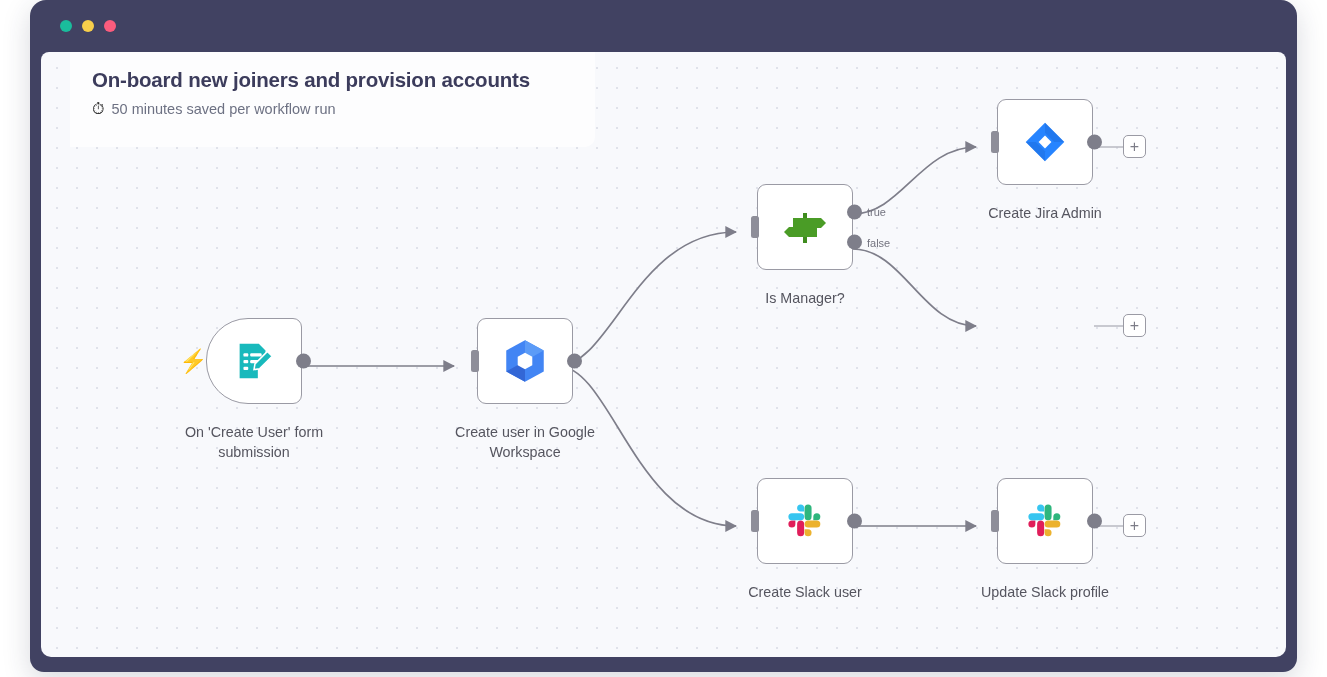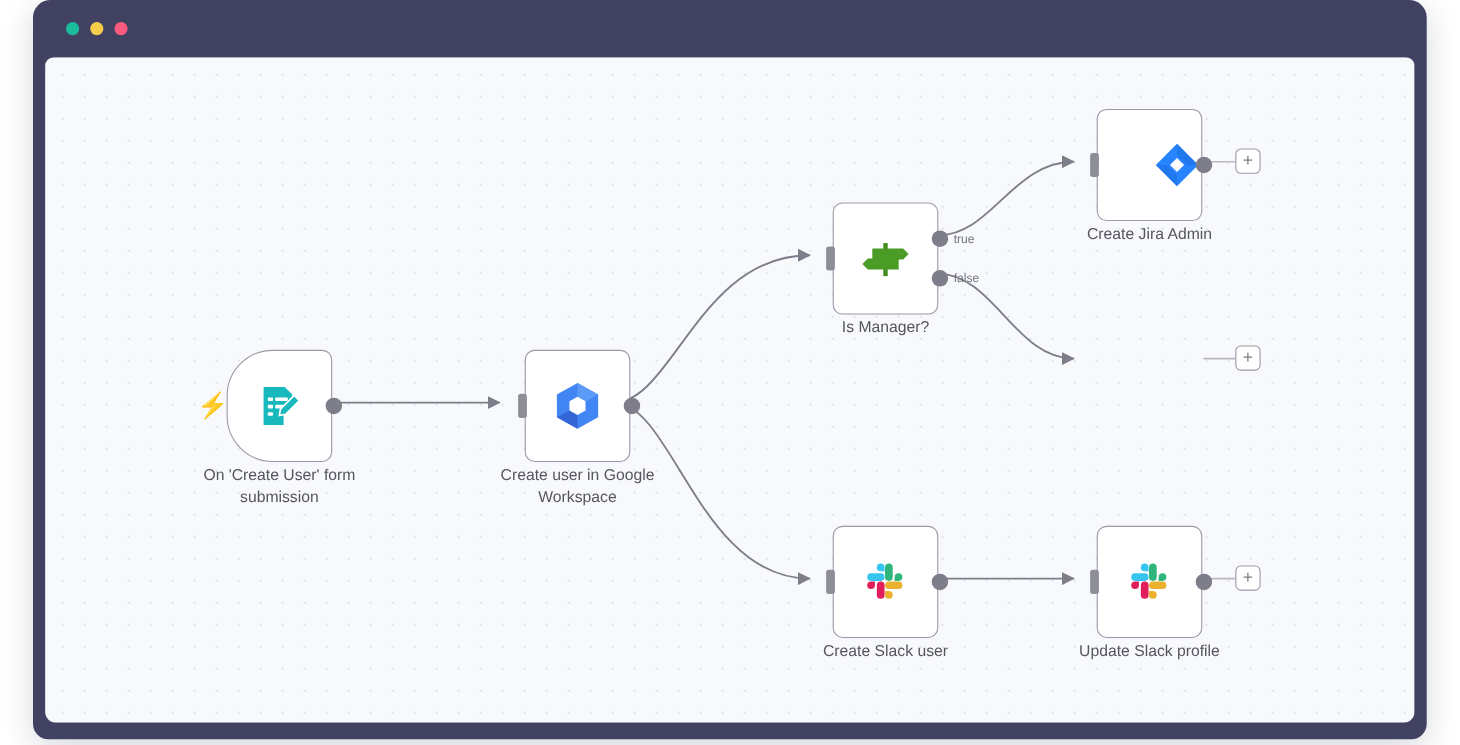--- a/index.html
+++ b/index.html
@@ -97,21 +97,21 @@
   }
   #workflow-subtitle {
     font-size: 14.5px;
     color: #6d7183;
   }
 
   
   .node {
     position: absolute;
     width: 96px;
-    height: 102px;
+    height: 86px;
     background: #ffffff;
     border: 1.6px solid #9a9aa4;
     border-radius: 9px;
     display: flex;
     align-items: center;
     justify-content: center;
   }
   .node.trigger {
     border-radius: 42px 9px 9px 42px;
   }
@@ -223,20 +223,27 @@
 
       <path d="M 812,197 C 862,197 882,274 935,274" stroke="#7e7e8a" stroke-width="1.7" fill="none" marker-end="url(#arrow)"></path>
 
       <path d="M 812,474 L 935,474" stroke="#7e7e8a" stroke-width="1.7" fill="none" marker-end="url(#arrow)"></path>
 
       <path d="M 1053,95  L 1082,95" stroke="#b9b9c2" stroke-width="1.5" fill="none"></path>
       <path d="M 1053,274 L 1082,274" stroke="#b9b9c2" stroke-width="1.5" fill="none"></path>
       <path d="M 1053,474 L 1082,474" stroke="#b9b9c2" stroke-width="1.5" fill="none"></path>
     </svg>
 
+    <div id="title-card">
+      <div id="workflow-title">On-board new joiners and provision accounts</div>
+      <div id="workflow-subtitle-row">
+        <span id="stopwatch-icon">⏱</span>
+        <span id="workflow-subtitle">50 minutes saved per workflow run</span>
+      </div>
+    </div>
 
     <div class="node trigger" style="left:165px; top:266px;">
       <span class="trigger-bolt">⚡</span>
       <svg class="icon" width="46" height="46" viewBox="0 0 48 48">
         <path d="M9 6 h20 l7 7 v9 l-8 8 v12 H9 z" fill="#18b9bc"></path>
         <rect x="13" y="16" width="5" height="3.4" rx="1" fill="#ffffff"></rect>
         <rect x="20" y="16" width="12" height="3.4" rx="1.2" fill="#ffffff"></rect>
         <rect x="13" y="23" width="5" height="3.4" rx="1" fill="#ffffff"></rect>
         <rect x="20" y="23" width="9" height="3.4" rx="1.2" fill="#ffffff"></rect>
         <rect x="13" y="30" width="5" height="3.4" rx="1" fill="#ffffff"></rect>
@@ -269,21 +276,21 @@
       </svg>
       <div class="port-out t">
         <span class="port-tag">true</span>
       </div>
       <div class="port-out f">
         <span class="port-tag">false</span>
       </div>
       <div class="node-label">Is Manager?</div>
     </div>
 
-    <div class="node" style="left:956px; top:47px;justify-content:flex-end;">
+    <div class="node" style="left:956px; top:47px;">
       <div class="port-in"></div>
       <svg class="icon" width="44" height="44" viewBox="0 0 48 48">
         <path d="M24 3 L45 24 L24 45 L3 24 Z" fill="#2684ff"></path>
         <path d="M24 3 L45 24 L34 24 L24 14 Z" fill="#1d6fe0" opacity="0.55"></path>
         <path d="M24 45 L3 24 L14 24 L24 34 Z" fill="#1d6fe0" opacity="0.55"></path>
         <path d="M24 17 L31 24 L24 31 L17 24 Z" fill="#ffffff"></path>
       </svg>
       <div class="port-out"></div>
       <div class="node-label">Create Jira Admin</div>
     </div>

